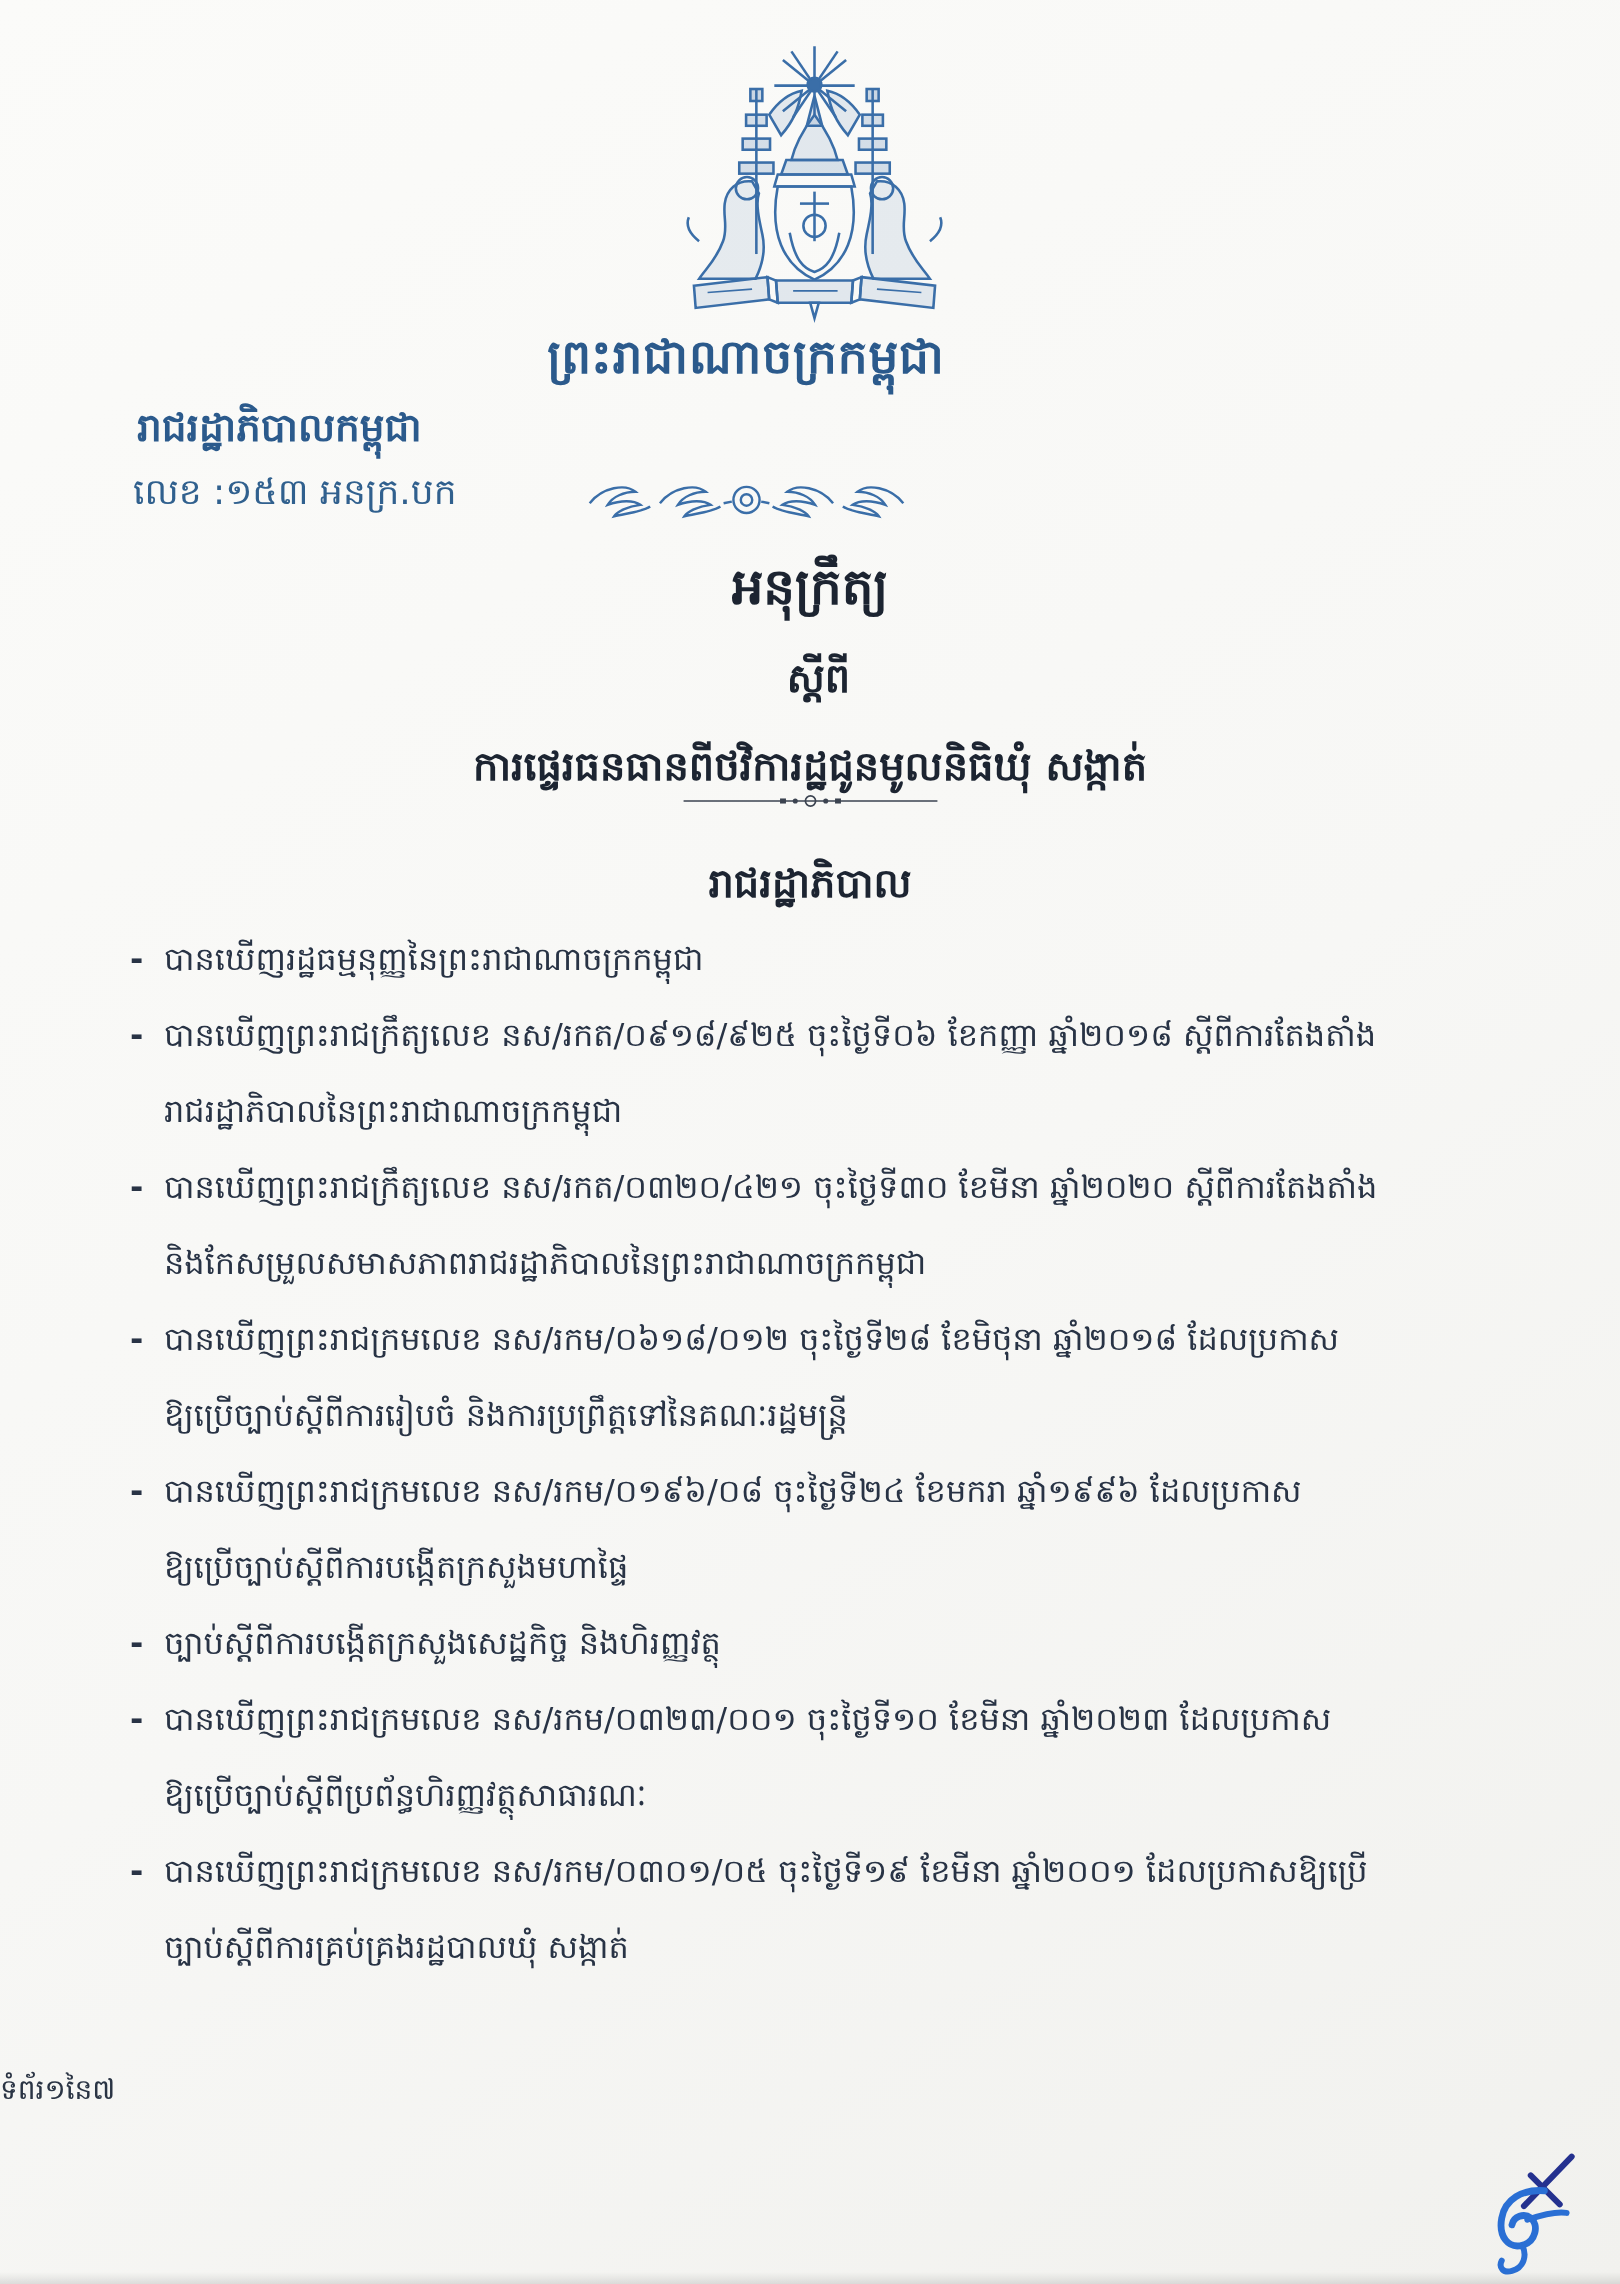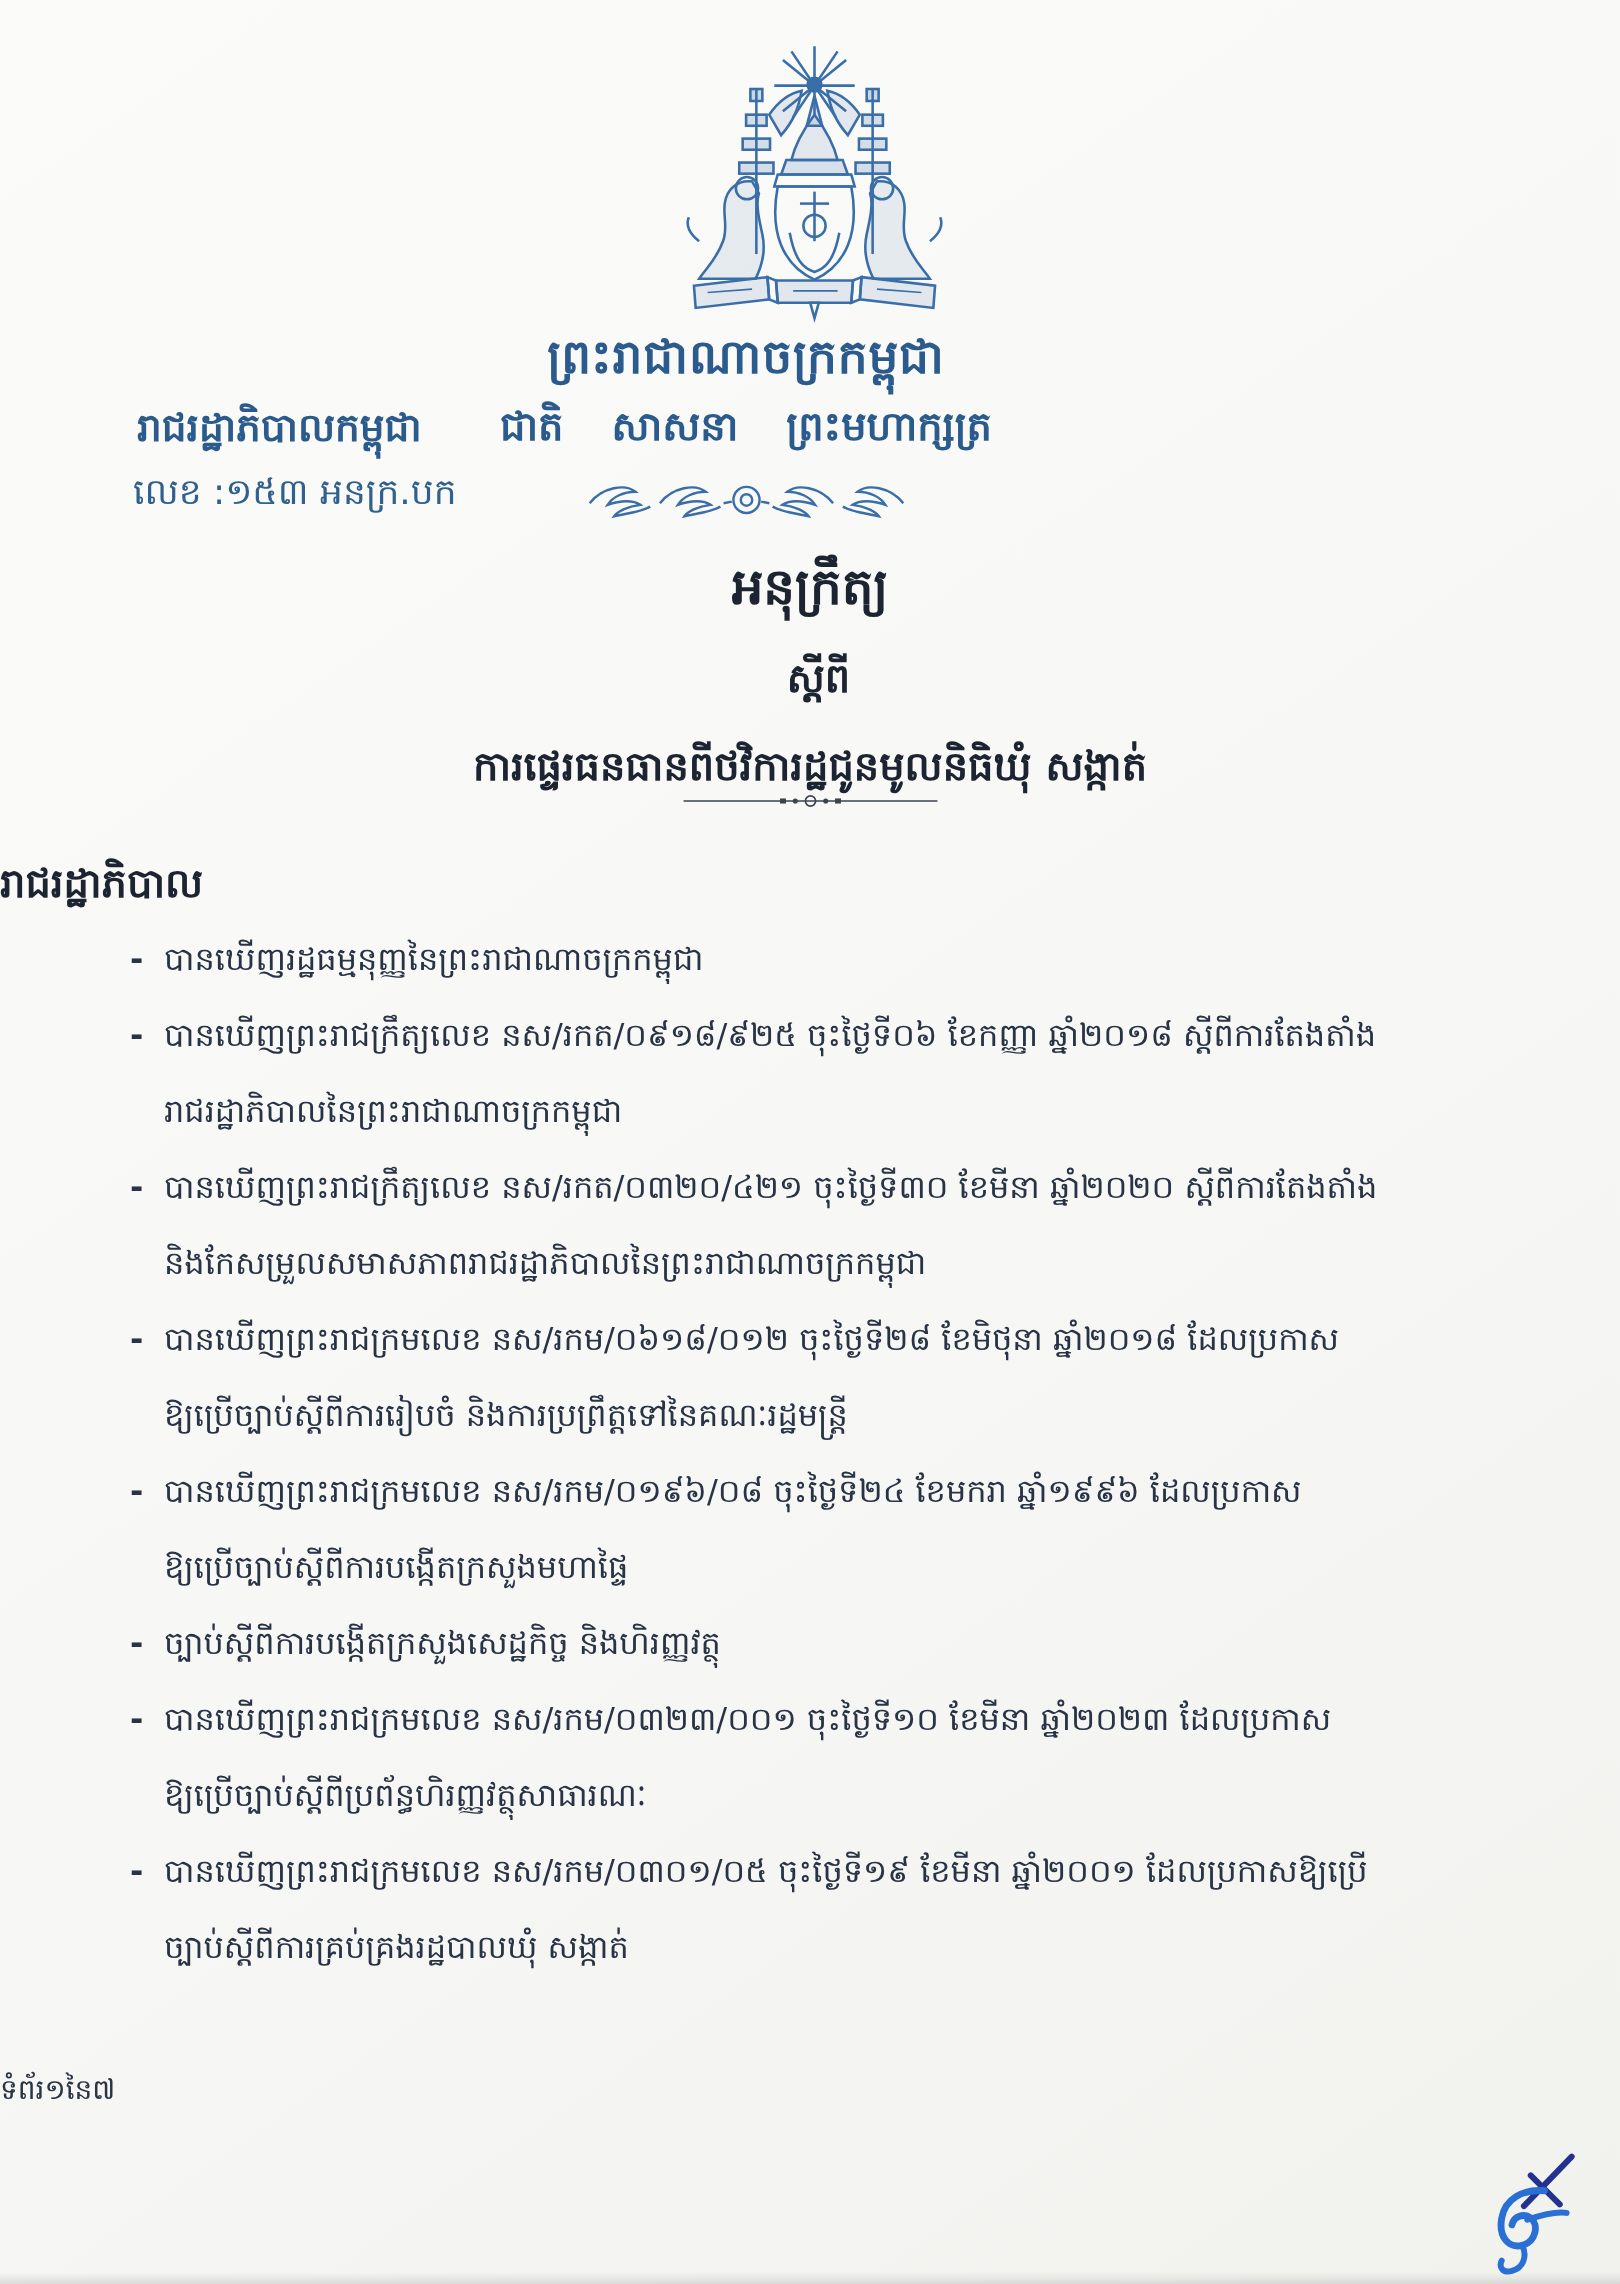--- a/index.html
+++ b/index.html
@@ -56,21 +56,21 @@
   .subject{
     position:absolute;top:741px;left:0;right:0;text-align:center;
     font-size:40px;font-weight:bold;color:#1c2431;
   }
   .title-divider{
     position:absolute;top:790px;left:0;right:0;text-align:center;
   }
   .title-divider svg{width:257px;height:22px;}
   
   .section-heading{
-    position:absolute;top:858px;left:0;right:0;
+    position:absolute;top:858px;left:0;right:0;text-align:center;
     font-size:40px;font-weight:bold;color:#1c2431;
   }
   .citation-list{
     position:absolute;top:921px;left:130px;right:101px;
     font-size:32px;line-height:76px;color:#283345;
   }
   .citation-item{display:flex;align-items:flex-start;}
   .bullet-dash{
     flex:0 0 34px;
     font-weight:bold;
@@ -156,21 +156,20 @@
 
       <g stroke-width="2">
         <line x1="40" y1="300" x2="92" y2="296"></line>
         <line x1="140" y1="298" x2="192" y2="298"></line>
         <line x1="238" y1="296" x2="290" y2="300"></line>
       </g>
     </svg>
   </div>
 
   <div class="kingdom">ព្រះរាជាណាចក្រកម្ពុជា</div>
-  <div class="motto">ជាតិ សាសនា ព្រះមហាក្សត្រ</div>
 
   <div class="flourish">
     <svg viewBox="0 0 420 66" fill="none" stroke="#3a6ea8" stroke-width="3">
       <path d="M18 40 C34 20 62 16 74 26 C60 26 46 32 40 42 C56 36 72 36 80 42 C64 44 52 50 48 56 C66 52 84 50 92 44"></path>
       <path d="M104 40 C120 20 148 16 160 26 C146 26 132 32 126 42 C142 36 158 36 166 42 C150 44 138 50 134 56 C152 52 170 50 178 44"></path>
       <circle cx="210" cy="36" r="16"></circle>
       <circle cx="210" cy="36" r="7"></circle>
       <line x1="182" y1="40" x2="192" y2="38"></line>
       <line x1="228" y1="38" x2="238" y2="40"></line>
       <path d="M402 40 C386 20 358 16 346 26 C360 26 374 32 380 42 C364 36 348 36 340 42 C356 44 368 50 372 56 C354 52 336 50 328 44"></path>

